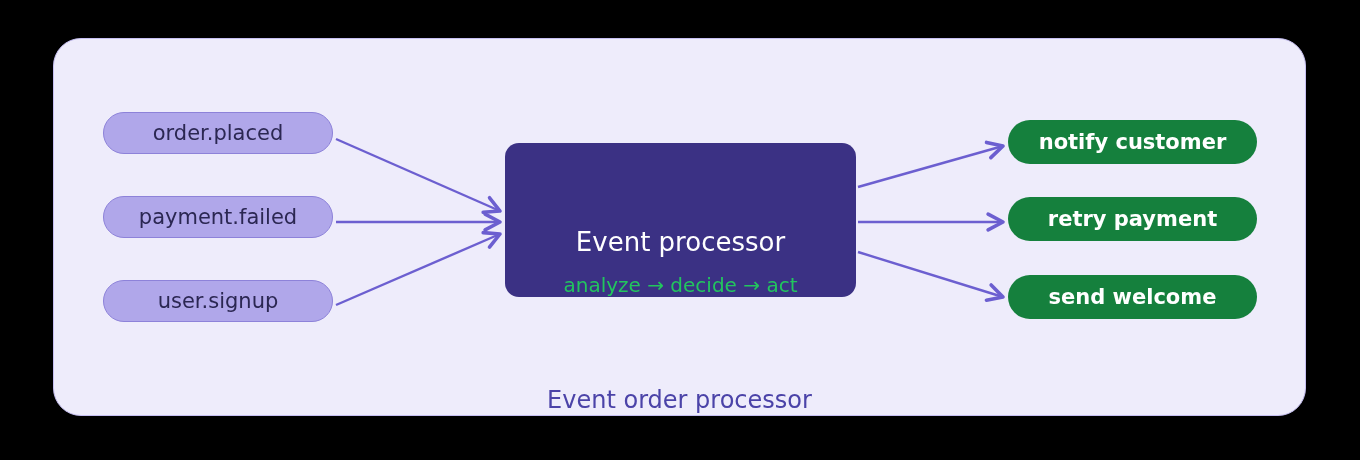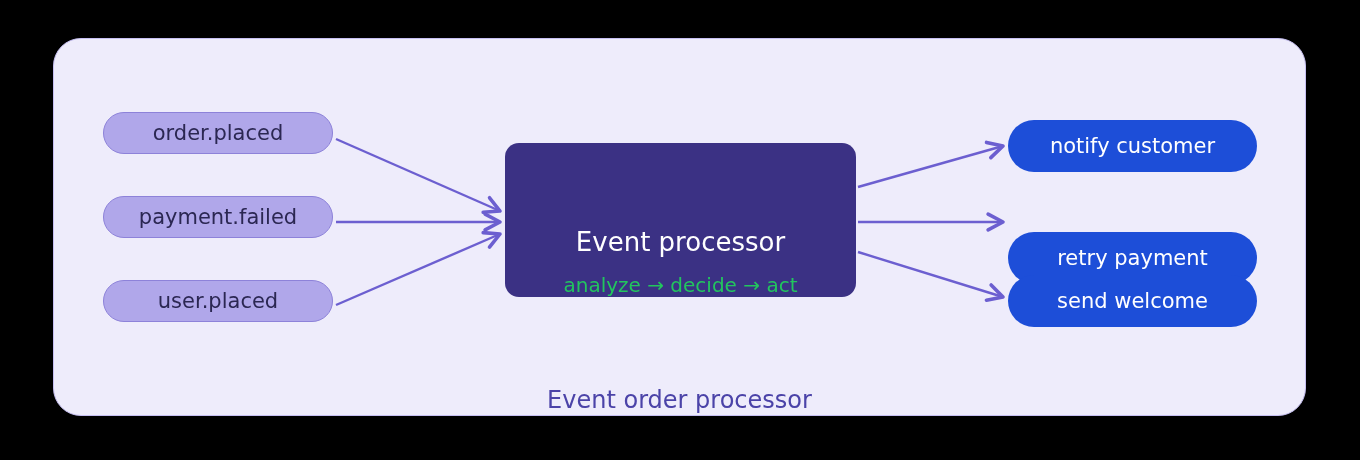--- a/index.html
+++ b/index.html
@@ -69,28 +69,29 @@
     font-size: 21px;
   }
   .ev-1 { top: 112px; }
   .ev-2 { top: 196px; text-align: right; }
   .ev-3 { top: 280px; }
 
   
   .act-pill {
     left: 1008px;
     width: 249px;
-    height: 52px;
-    background: #1d4ed8;
+    height: 44px;
+    background: #15803d;
     border-radius: 26px;
     color: #ffffff;
     font-size: 21px;
+    font-weight: bold;
   }
   .act-1 { top: 120px; }
-  .act-2 { top: 197px; margin-top: 35px; }
+  .act-2 { top: 197px; }
   .act-3 { top: 275px; }
 
   
   #processor {
     left: 505px;
     top: 143px;
     width: 351px;
     height: 154px;
     background: #3b3184;
     border-radius: 14px;
@@ -148,21 +149,21 @@
     </g>
   </svg>
 
   <div class="node ev-pill ev-1">
     <span>order.placed</span>
   </div>
   <div class="node ev-pill ev-2">
     <span>payment.failed</span>
   </div>
   <div class="node ev-pill ev-3">
-    <span>user.placed</span>
+    <span>user.signup</span>
   </div>
 
   <div class="node" id="processor">
     <span class="proc-title">Event processor</span>
     <span class="proc-sub">analyze → decide → act</span>
   </div>
 
   <div class="node act-pill act-1">
     <span>notify customer</span>
   </div>

